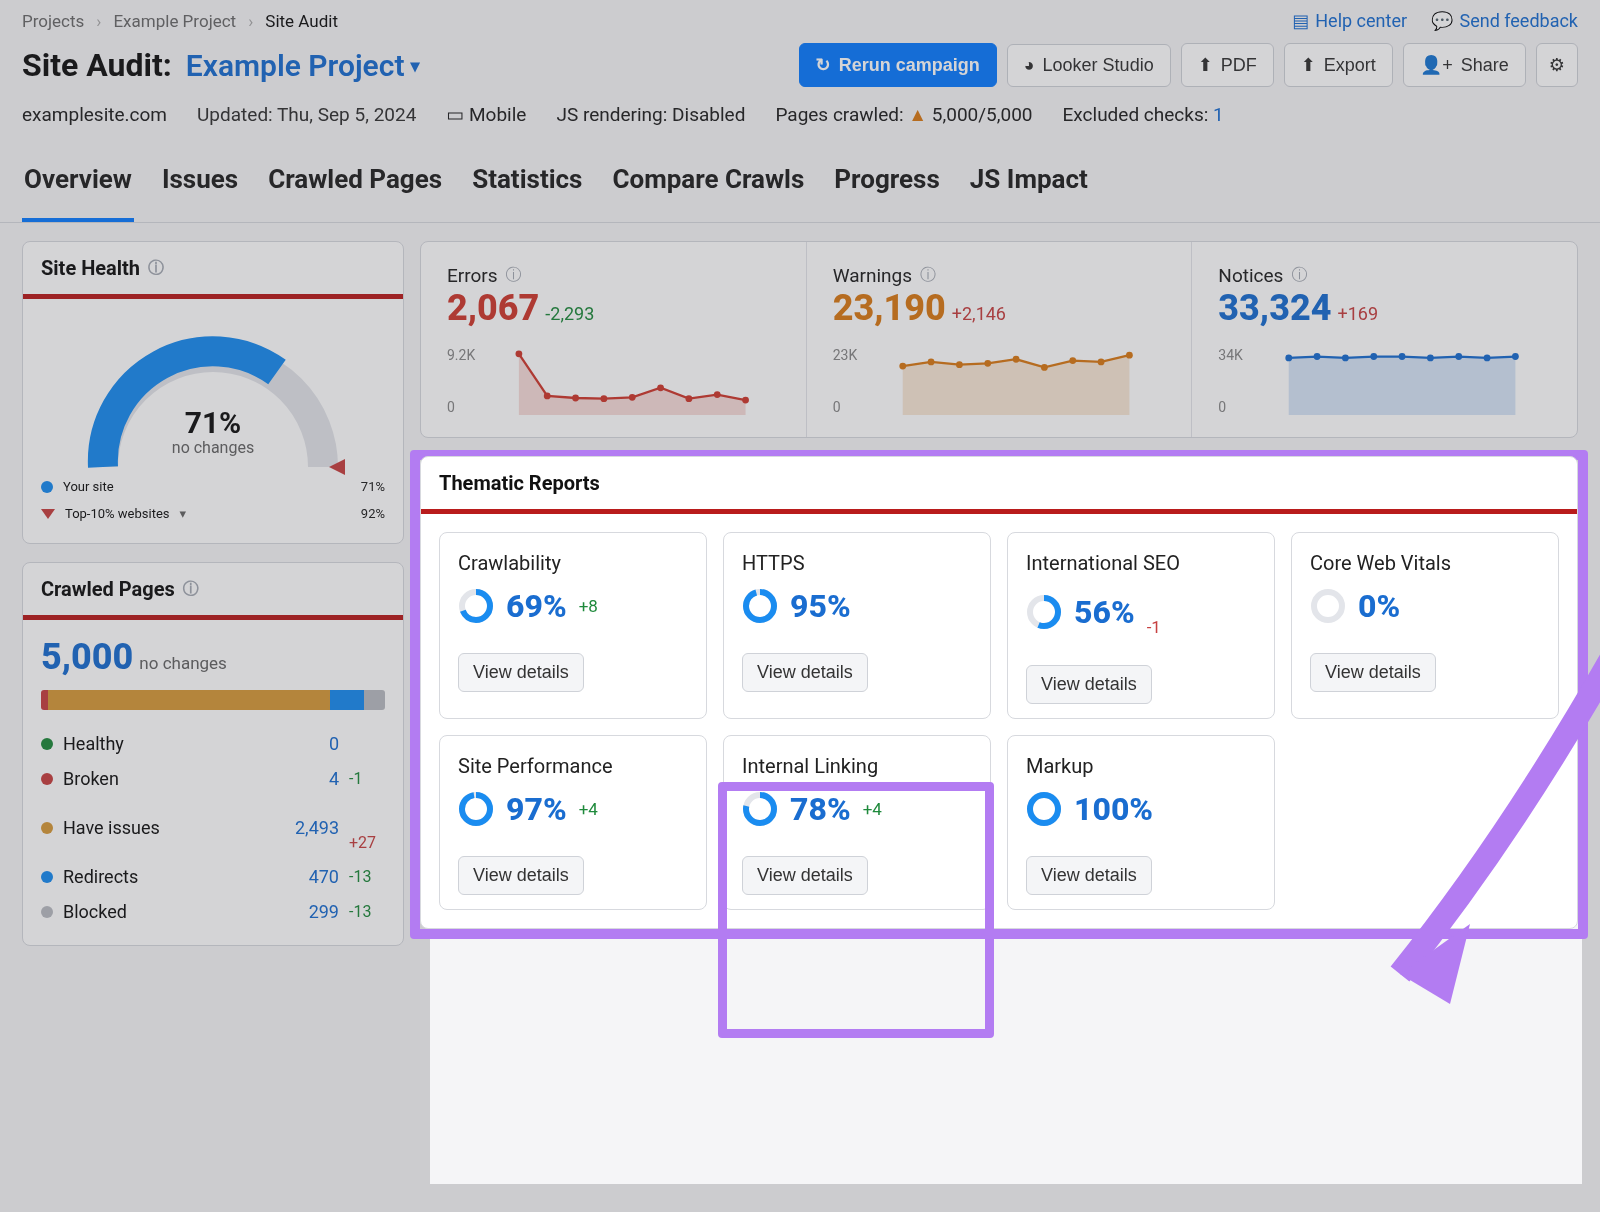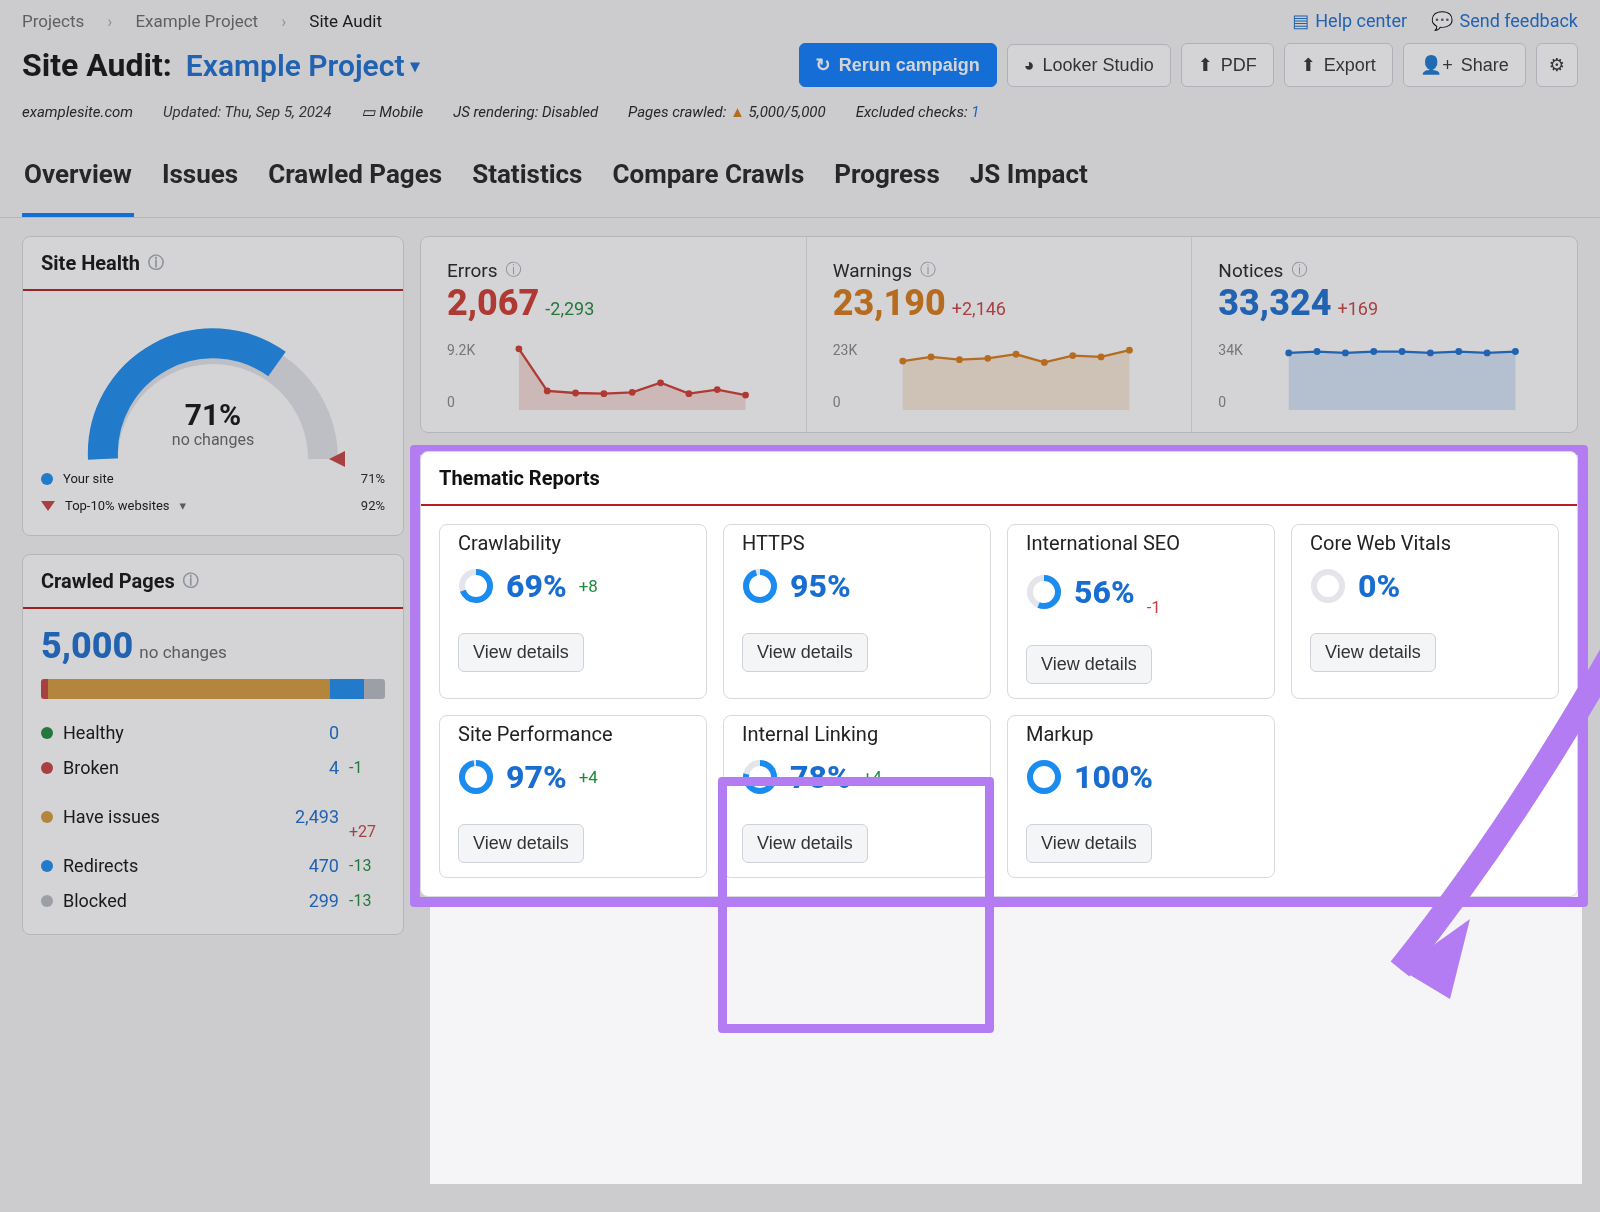--- a/index.html
+++ b/index.html
@@ -1,48 +1,48 @@
 <!DOCTYPE html>
 <html><head>
 <meta charset="utf-8">
 <style>
 * { box-sizing: border-box; margin: 0; padding: 0; }
 body { font-family: -apple-system, BlinkMacSystemFont, "Segoe UI", Roboto, Arial, sans-serif; background: #f5f5f7; color: #111; width: 1600px; height: 1212px; position: relative; font-size: 17px; }
 .overlay-dim { position: absolute; top: 0; left: 0; right: 0; bottom: 0; background: rgba(60,60,70,0.22); z-index: 10; pointer-events: none; }
 
 .topbar { padding: 10px 22px 0; background: #fff0; }
-.breadcrumb { display: flex; align-items: center; gap: 23px; color: #6b6b6b; font-size: 17px; }
+.breadcrumb { display: flex; align-items: center; gap: 12px; color: #6b6b6b; font-size: 17px; }
 .breadcrumb a { color: #6b6b6b; text-decoration: none; }
 .breadcrumb .sep { color: #aaa; }
 .top-links { margin-left: auto; display: flex; gap: 24px; }
 .top-links a { color: #1a6dd0; text-decoration: none; display: inline-flex; align-items: center; gap: 6px; font-size: 18px; }
 
 .titlebar { display: flex; align-items: center; gap: 14px; padding: 12px 22px 10px; }
 .titlebar h1 { font-size: 32px; font-weight: 700; }
 .project-dd { color: #1a6dd0; font-size: 30px; font-weight: 600; display: inline-flex; align-items: center; gap: 6px; }
 .action-row { margin-left: auto; display: flex; gap: 10px; align-items: center; }
 .btn { border: 1px solid #cfd2d8; background: #fff; border-radius: 6px; padding: 10px 16px; font-size: 18px; color: #333; display: inline-flex; align-items: center; gap: 8px; cursor: pointer; }
 .btn.primary { background: #0b7bff; border-color: #0b7bff; color: #fff; font-weight: 600; }
 .btn.icon { padding: 10px 12px; }
 
-.metarow { display: flex; gap: 30px; padding: 6px 22px 14px; color: #222; font-size: 15px; align-items: flex-start; font-style: italic; }
+.metarow { display: flex; gap: 30px; padding: 6px 22px 14px; color: #222; font-size: 19px; align-items: flex-start; }
 .metarow .faded { color: #333; }
 .warn-icon { color: #d97a16; }
 .linkblue { color: #1a6dd0; }
 
 .tabs { display: flex; gap: 26px; padding: 14px 22px 0; border-bottom: 1px solid #d7d9de; }
 .tab { font-size: 26px; font-weight: 700; color: #222; padding: 10px 2px 24px; border-bottom: 4px solid transparent; cursor: pointer; }
 .tab.active { border-bottom-color: #0b7bff; }
 
 .content { display: flex; gap: 16px; padding: 18px 22px; }
 .sidecol { width: 382px; display: flex; flex-direction: column; gap: 18px; }
 .maincol { flex: 1; display: flex; flex-direction: column; gap: 18px; }
 
 .card { background: #fff; border: 1px solid #d7d9de; border-radius: 8px; }
-.card .chead { padding: 14px 18px; border-bottom: 2px solid #b91c1c; font-size: 20px; font-weight: 700; display: flex; align-items: center; gap: 8px; }
+.card .chead { padding: 14px 18px; border-bottom: 5px solid #b91c1c; font-size: 20px; font-weight: 700; display: flex; align-items: center; gap: 8px; }
 .card .cbody { padding: 16px 18px; }
 .info-icon { color: #a6abb4; font-size: 16px; }
 
 .gauge-wrap { display: flex; flex-direction: column; align-items: center; padding: 12px 0 8px; }
 .gauge-txt { font-size: 30px; font-weight: 700; }
 .gauge-sub { font-size: 16px; color: #666; margin-top: -2px; }
 
 .legend { margin-top: 8px; }
 .legend-row { display: flex; align-items: center; gap: 10px; padding: 6px 0; font-size: 13px; }
 .legend-row .dot { width: 12px; height: 12px; border-radius: 50%; }
@@ -71,21 +71,21 @@
 .warnings .sumval { color: #d97a16; }
 .notices .sumval { color: #1a6dd0; }
 .spark { margin-top: 18px; display: flex; align-items: flex-end; gap: 10px; height: 68px; }
 .spark .ylab { display: flex; flex-direction: column; justify-content: space-between; height: 100%; font-size: 14px; color: #888; }
 .spark svg { flex: 1; height: 100%; }
 
 .thematic-shell { position: relative; z-index: 20; }
 .thematic-shell .bord { position: absolute; top: -6px; left: -10px; right: -10px; bottom: -10px; border: 10px solid #b37cf2; border-radius: 4px; pointer-events: none; }
 .thematic-card { background: #fff; position: relative; }
 .thematic-grid { display: grid; grid-template-columns: repeat(4, 1fr); gap: 16px; padding: 18px; }
-.report { border: 1px solid #d7d9de; border-radius: 8px; padding: 6px 18px 14px; display: flex; flex-direction: column; gap: 12px; }
+.report { border: 1px solid #d7d9de; border-radius: 8px; padding: 18px 18px 14px; display: flex; flex-direction: column; gap: 12px; }
 .report .rtitle { font-size: 20px; color: #222; }
 .report .rrow { display: flex; align-items: center; gap: 12px; }
 .report .rpct { font-size: 32px; font-weight: 800; color: #1a6dd0; }
 .report .rdelta { font-size: 17px; }
 .report .viewbtn { border: 1px solid #cfd2d8; background: #f4f5f7; border-radius: 6px; padding: 8px 14px; font-size: 18px; color: #333; cursor: pointer; align-self: flex-start; margin-top: 16px; }
 
 .hl { position: absolute; border: 9px solid #b37cf2; border-radius: 4px; pointer-events: none; z-index: 30; }
 
 .arrow-svg { position: absolute; z-index: 30; pointer-events: none; }
 

